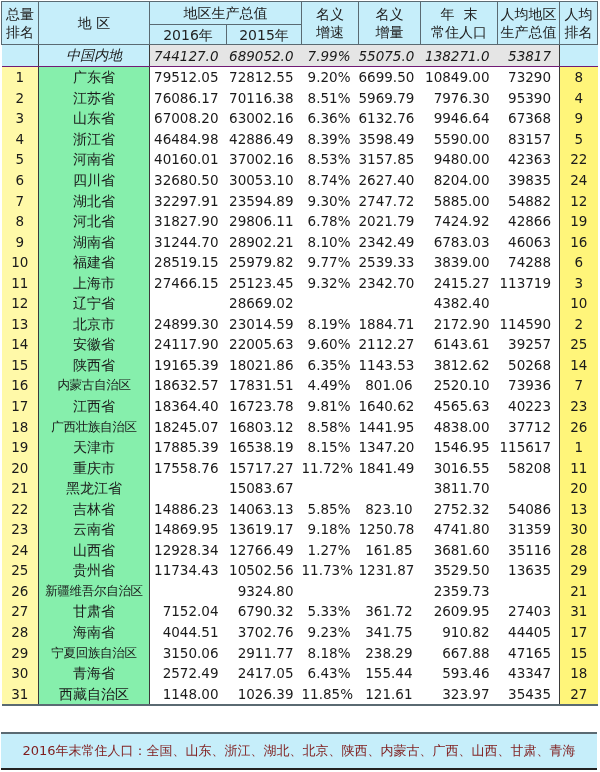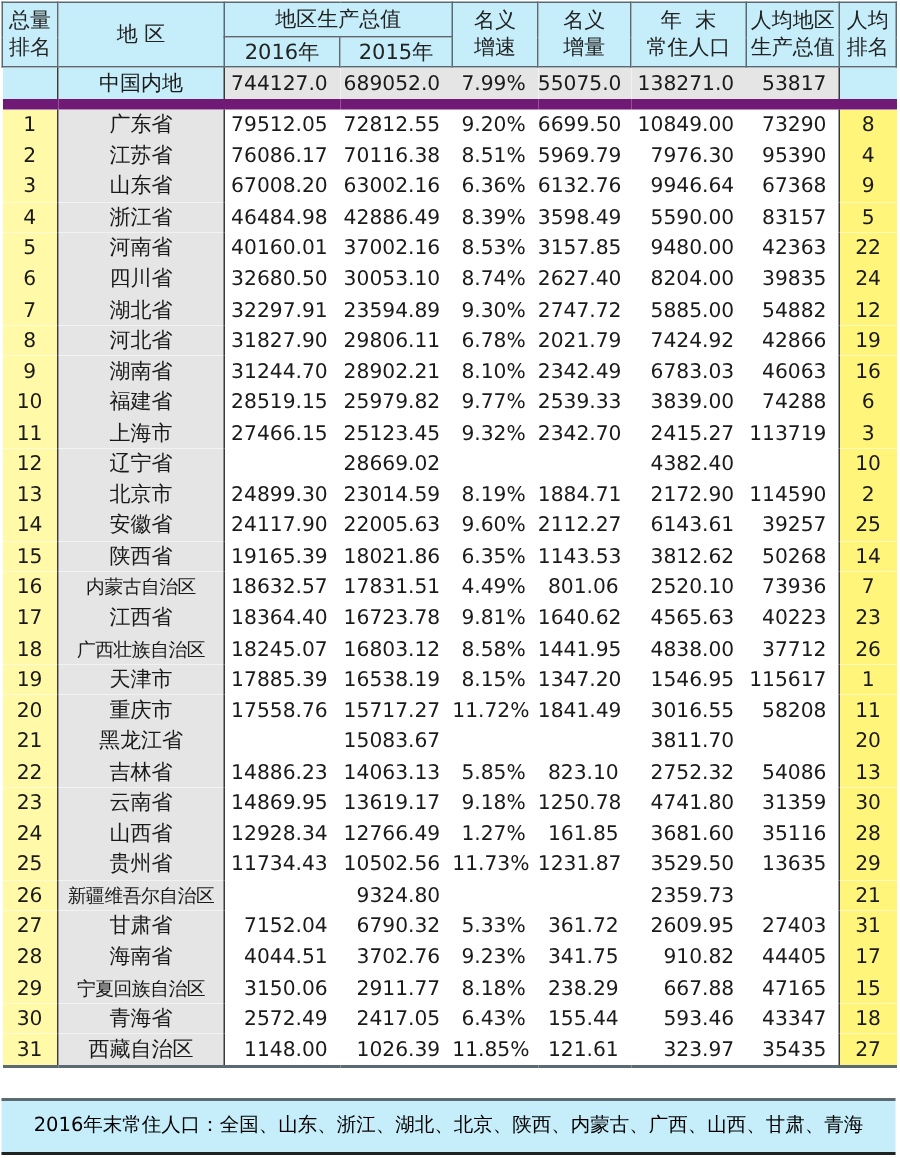--- a/index.html
+++ b/index.html
@@ -3,31 +3,31 @@
 <meta charset="utf-8">
 <style>
   html, body { margin: 0; padding: 0; background: #ffffff; }
   body { width: 600px; height: 772px; overflow: hidden; font-family: "DejaVu Sans", "Liberation Sans", sans-serif; }
   .sheet { position: relative; width: 600px; height: 772px; background: #ffffff; }
   table.gdp { border-collapse: collapse; width: 596px; table-layout: fixed; margin-left: 1px; margin-top: 1px; font-size: 13.5px; color: #1a1a1a; }
   table.gdp td, table.gdp th { padding: 0; white-space: nowrap; overflow: hidden; font-weight: normal; }
   .hdr th { background: #c6eefa; border: 1px solid #5a6a72; text-align: center; vertical-align: middle; line-height: 18px; font-size: 14px; color: #222; }
   .hdr-top th { height: 22px; }
   .hdr-sub th { height: 19px; }
-  tr.total td { background: #c6eefa; height: 21px; border-top: 1px solid #5a6a72; border-bottom: 7px solid #701a75; }
+  tr.total td { background: #c6eefa; height: 21px; border-top: 1px solid #5a6a72; border-bottom: 1px solid #701a75; font-style: italic; }
   tr.row td { height: 20.55px; line-height: 20px; }
   td.rank { background: #fff9a8; text-align: center; border-right: 1px solid #3a3a3a; }
-  td.region { background: #e5e5e5; text-align: center; border-right: 1px solid #3a3a3a; font-size: 14px; }
+  td.region { background: #86efac; text-align: center; border-right: 1px solid #3a3a3a; font-size: 14px; }
   td.num { text-align: right; padding-right: 8px !important; background: #ffffff; }
   td.pc-rank { background: #fff57a; text-align: center; border-left: 1px solid #3a3a3a; }
   tr.total td.rank, tr.total td.region { background: #c6eefa; }
   tr.total td.num { background: #e5e5e5; }
   tr.total td.pc-rank { background: #c6eefa; }
   td.region.small { font-size: 12.5px; letter-spacing: -0.3px; margin-left: 32px; }
-  .footer { position: absolute; left: 1px; top: 731px; width: 596px; height: 34px; background: #c6eefa; border-top: 2px solid #5a6a72; border-bottom: 2px solid #222; text-align: center; line-height: 34px; font-size: 13px; color: #000000; }
+  .footer { position: absolute; left: 1px; top: 731px; width: 596px; height: 34px; background: #c6eefa; border-top: 2px solid #5a6a72; border-bottom: 2px solid #222; text-align: center; line-height: 34px; font-size: 13px; color: #7f1d1d; }
   tr.last td { border-bottom: 2px solid #5a6a72; }
 </style>
 </head>
 <body>
 
 <div class="sheet">
   <table class="gdp">
     <colgroup>
       <col style="width:37px">
       <col style="width:111px">

